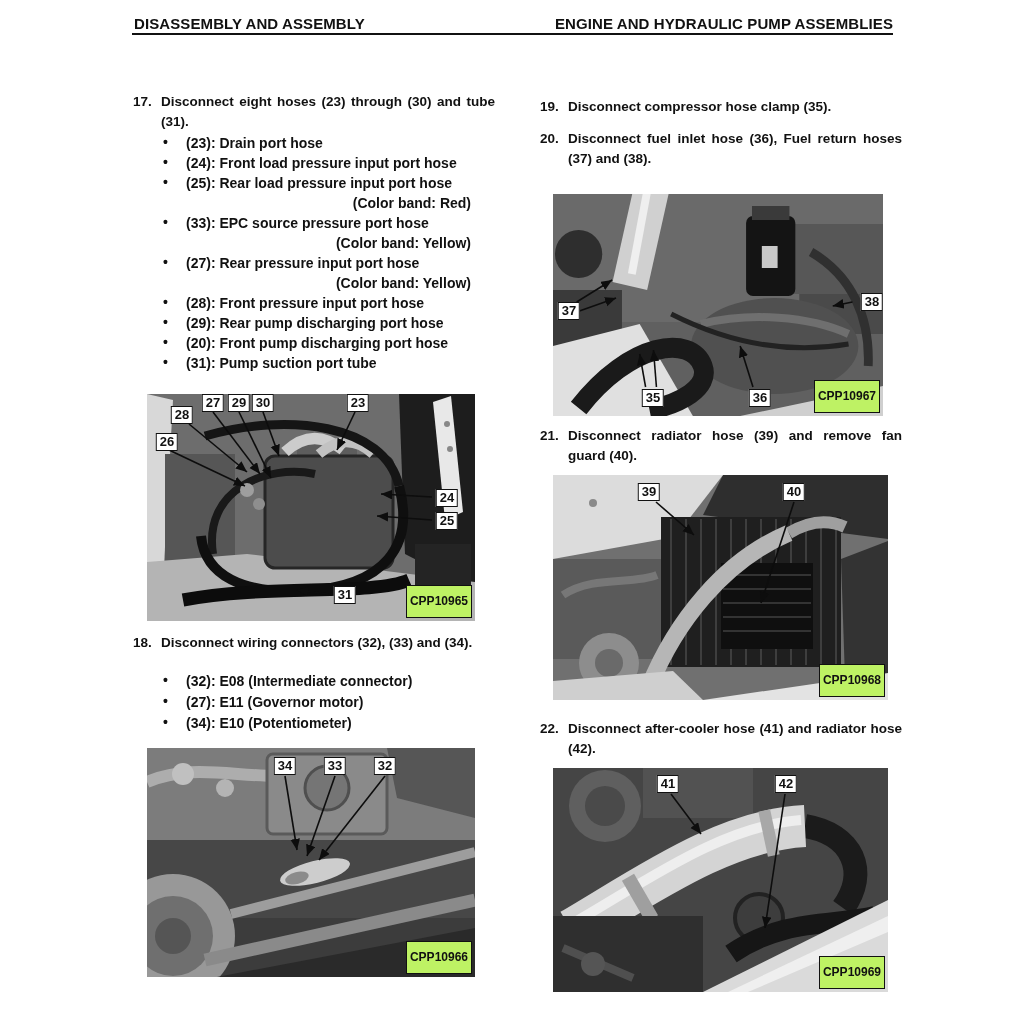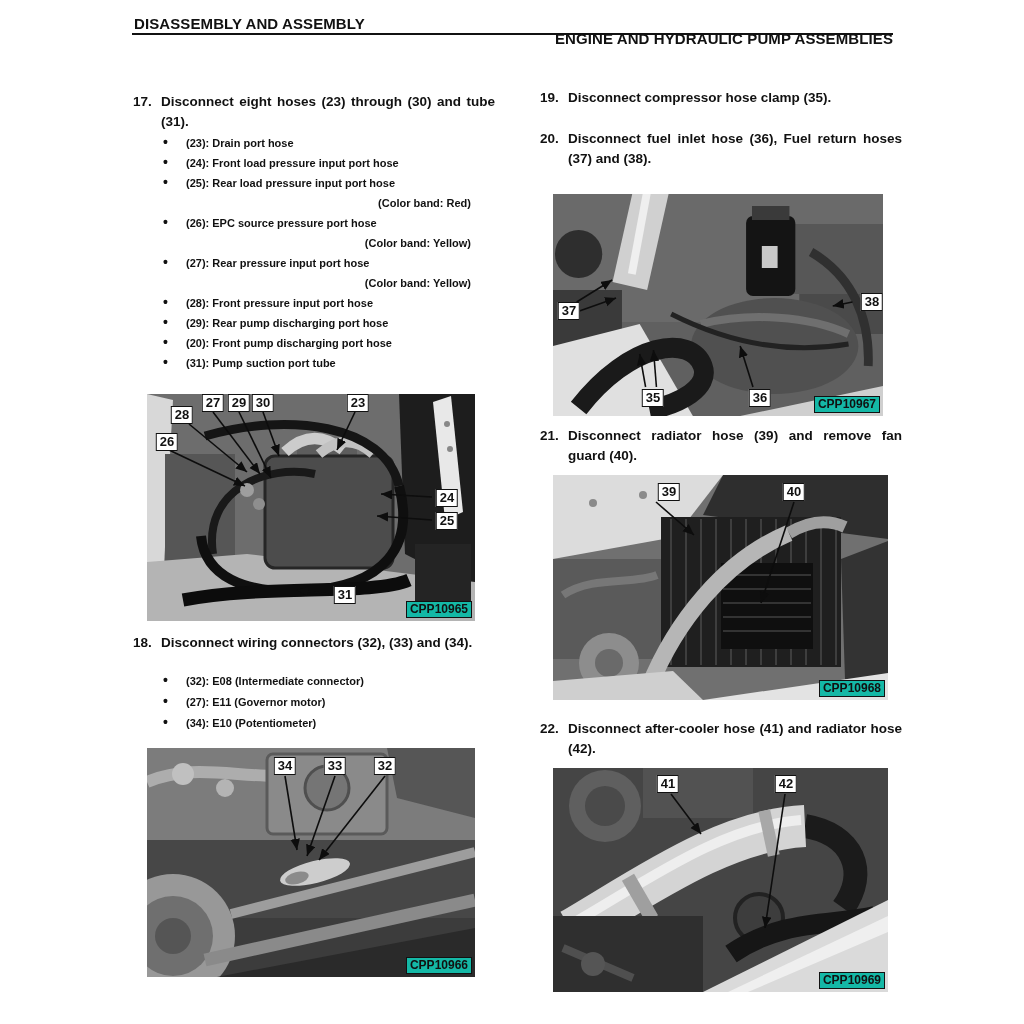--- a/index.html
+++ b/index.html
@@ -3,54 +3,54 @@
 <meta charset="utf-8">
 <style>
   html,body{margin:0;padding:0;overflow:hidden;}
   body{
     width:1024px;height:1024px;background:#ffffff;position:relative;
     font-family:"Liberation Sans",sans-serif;font-weight:700;color:#111;
     -webkit-font-smoothing:antialiased;
   }
   .hdr{position:absolute;top:15px;font-size:15px;letter-spacing:.1px;white-space:nowrap;}
   #hdr-left{left:134px;}
-  #hdr-right{right:131px;margin-top:15px;}
+  #hdr-right{right:131px;}
   .hdr-rule{position:absolute;left:132px;right:131px;top:33px;height:2px;background:#111;}
 
   .step{position:absolute;font-size:13.5px;line-height:20px;}
   .step .num{position:absolute;left:0;top:0;}
   .step .txt{margin-left:28px;text-align:justify;}
 
-  .bullets{position:absolute;font-size:11px;line-height:20px;}
+  .bullets{position:absolute;font-size:14px;line-height:20px;}
   .b-row{position:relative;padding-left:53px;}
   .b-row::before{content:"\2022";position:absolute;left:30px;top:-1px;font-size:14px;}
   .b-note{text-align:right;padding-right:14px;}
   #bullets18 .b-row{line-height:21px;}
 
   .figure{position:absolute;overflow:hidden;background:#6e6e6e;}
   .figure svg{position:absolute;left:0;top:0;width:100%;height:100%;display:block;}
   .callout{
     position:absolute;transform:translate(-50%,-50%);
     background:#fff;border:1.5px solid #111;padding:0 3px;
     font-size:13px;line-height:16px;white-space:nowrap;z-index:3;
   }
   .figcode{
     position:absolute;right:3px;bottom:3px;
-    background:#14b8a6;border:1.5px solid #111;padding:0 3px;
+    background:#bef264;border:1.5px solid #111;padding:8px 3px;
     font-size:12px;line-height:15px;white-space:nowrap;z-index:3;
   }
 
   #step17{left:133px;top:92px;width:362px;}
   #bullets17{left:133px;top:133px;width:352px;}
   #fig1{left:147px;top:394px;width:328px;height:227px;}
   #step18{left:133px;top:633px;width:362px;}
   #bullets18{left:133px;top:671px;width:352px;}
   #fig2{left:147px;top:748px;width:328px;height:229px;}
 
-  #step19{left:540px;top:88px;width:362px;}
+  #step19{left:540px;top:97px;width:362px;}
   #step20{left:540px;top:129px;width:362px;}
   #fig3{left:553px;top:194px;width:330px;height:222px;}
   #step21{left:540px;top:426px;width:362px;}
   #fig4{left:553px;top:475px;width:335px;height:225px;}
   #step22{left:540px;top:719px;width:362px;}
   #fig5{left:553px;top:768px;width:335px;height:224px;}
 </style>
 </head>
 <body>
 
@@ -61,21 +61,21 @@
 <div id="step17" class="step">
   <span class="num">17.</span>
   <div class="txt">Disconnect eight hoses (23) through (30) and tube (31).</div>
 </div>
 
 <div id="bullets17" class="bullets">
   <div class="b-row"><span>(23): Drain port hose</span></div>
   <div class="b-row"><span>(24): Front load pressure input port hose</span></div>
   <div class="b-row"><span>(25): Rear load pressure input port hose</span></div>
   <div class="b-note">(Color band: Red)</div>
-  <div class="b-row"><span>(26): EPC source pressure port hose</span></div>
+  <div class="b-row"><span>(33): EPC source pressure port hose</span></div>
   <div class="b-note">(Color band: Yellow)</div>
   <div class="b-row"><span>(27): Rear pressure input port hose</span></div>
   <div class="b-note">(Color band: Yellow)</div>
   <div class="b-row"><span>(28): Front pressure input port hose</span></div>
   <div class="b-row"><span>(29): Rear pump discharging port hose</span></div>
   <div class="b-row"><span>(20): Front pump discharging port hose</span></div>
   <div class="b-row"><span>(31): Pump suction port tube</span></div>
 </div>
 
 <div id="fig1" class="figure">
@@ -273,21 +273,21 @@
     <path d="M236,58 q30,-18 56,-6" stroke="#9f9f9f" stroke-width="12" fill="none"></path>
     <path d="M236,58 C170,86 122,148 96,212" stroke="#b6b6b6" stroke-width="17" fill="none"></path>
     <polygon points="288,84 335,66 335,204 292,204" fill="#333333"></polygon>
     <polygon points="0,206 120,196 150,225 0,225" fill="#cfcfcf"></polygon>
     <polygon points="150,225 335,198 335,225" fill="#e3e3e3"></polygon>
     <g stroke="#0d0d0d" stroke-width="1.6">
       <line x1="103" y1="27" x2="141" y2="60" marker-end="url(#a4)"></line>
       <line x1="241" y1="27" x2="208" y2="128" marker-end="url(#a4)"></line>
     </g>
   </svg>
-  <div class="callout" style="left:116px;top:17px">39</div>
+  <div class="callout" style="left:96px;top:17px">39</div>
   <div class="callout" style="left:241px;top:17px">40</div>
   <div class="figcode">CPP10968</div>
 </div>
 
 <div id="step22" class="step">
   <span class="num">22.</span>
   <div class="txt">Disconnect after-cooler hose (41) and radiator hose (42).</div>
 </div>
 
 <div id="fig5" class="figure">

